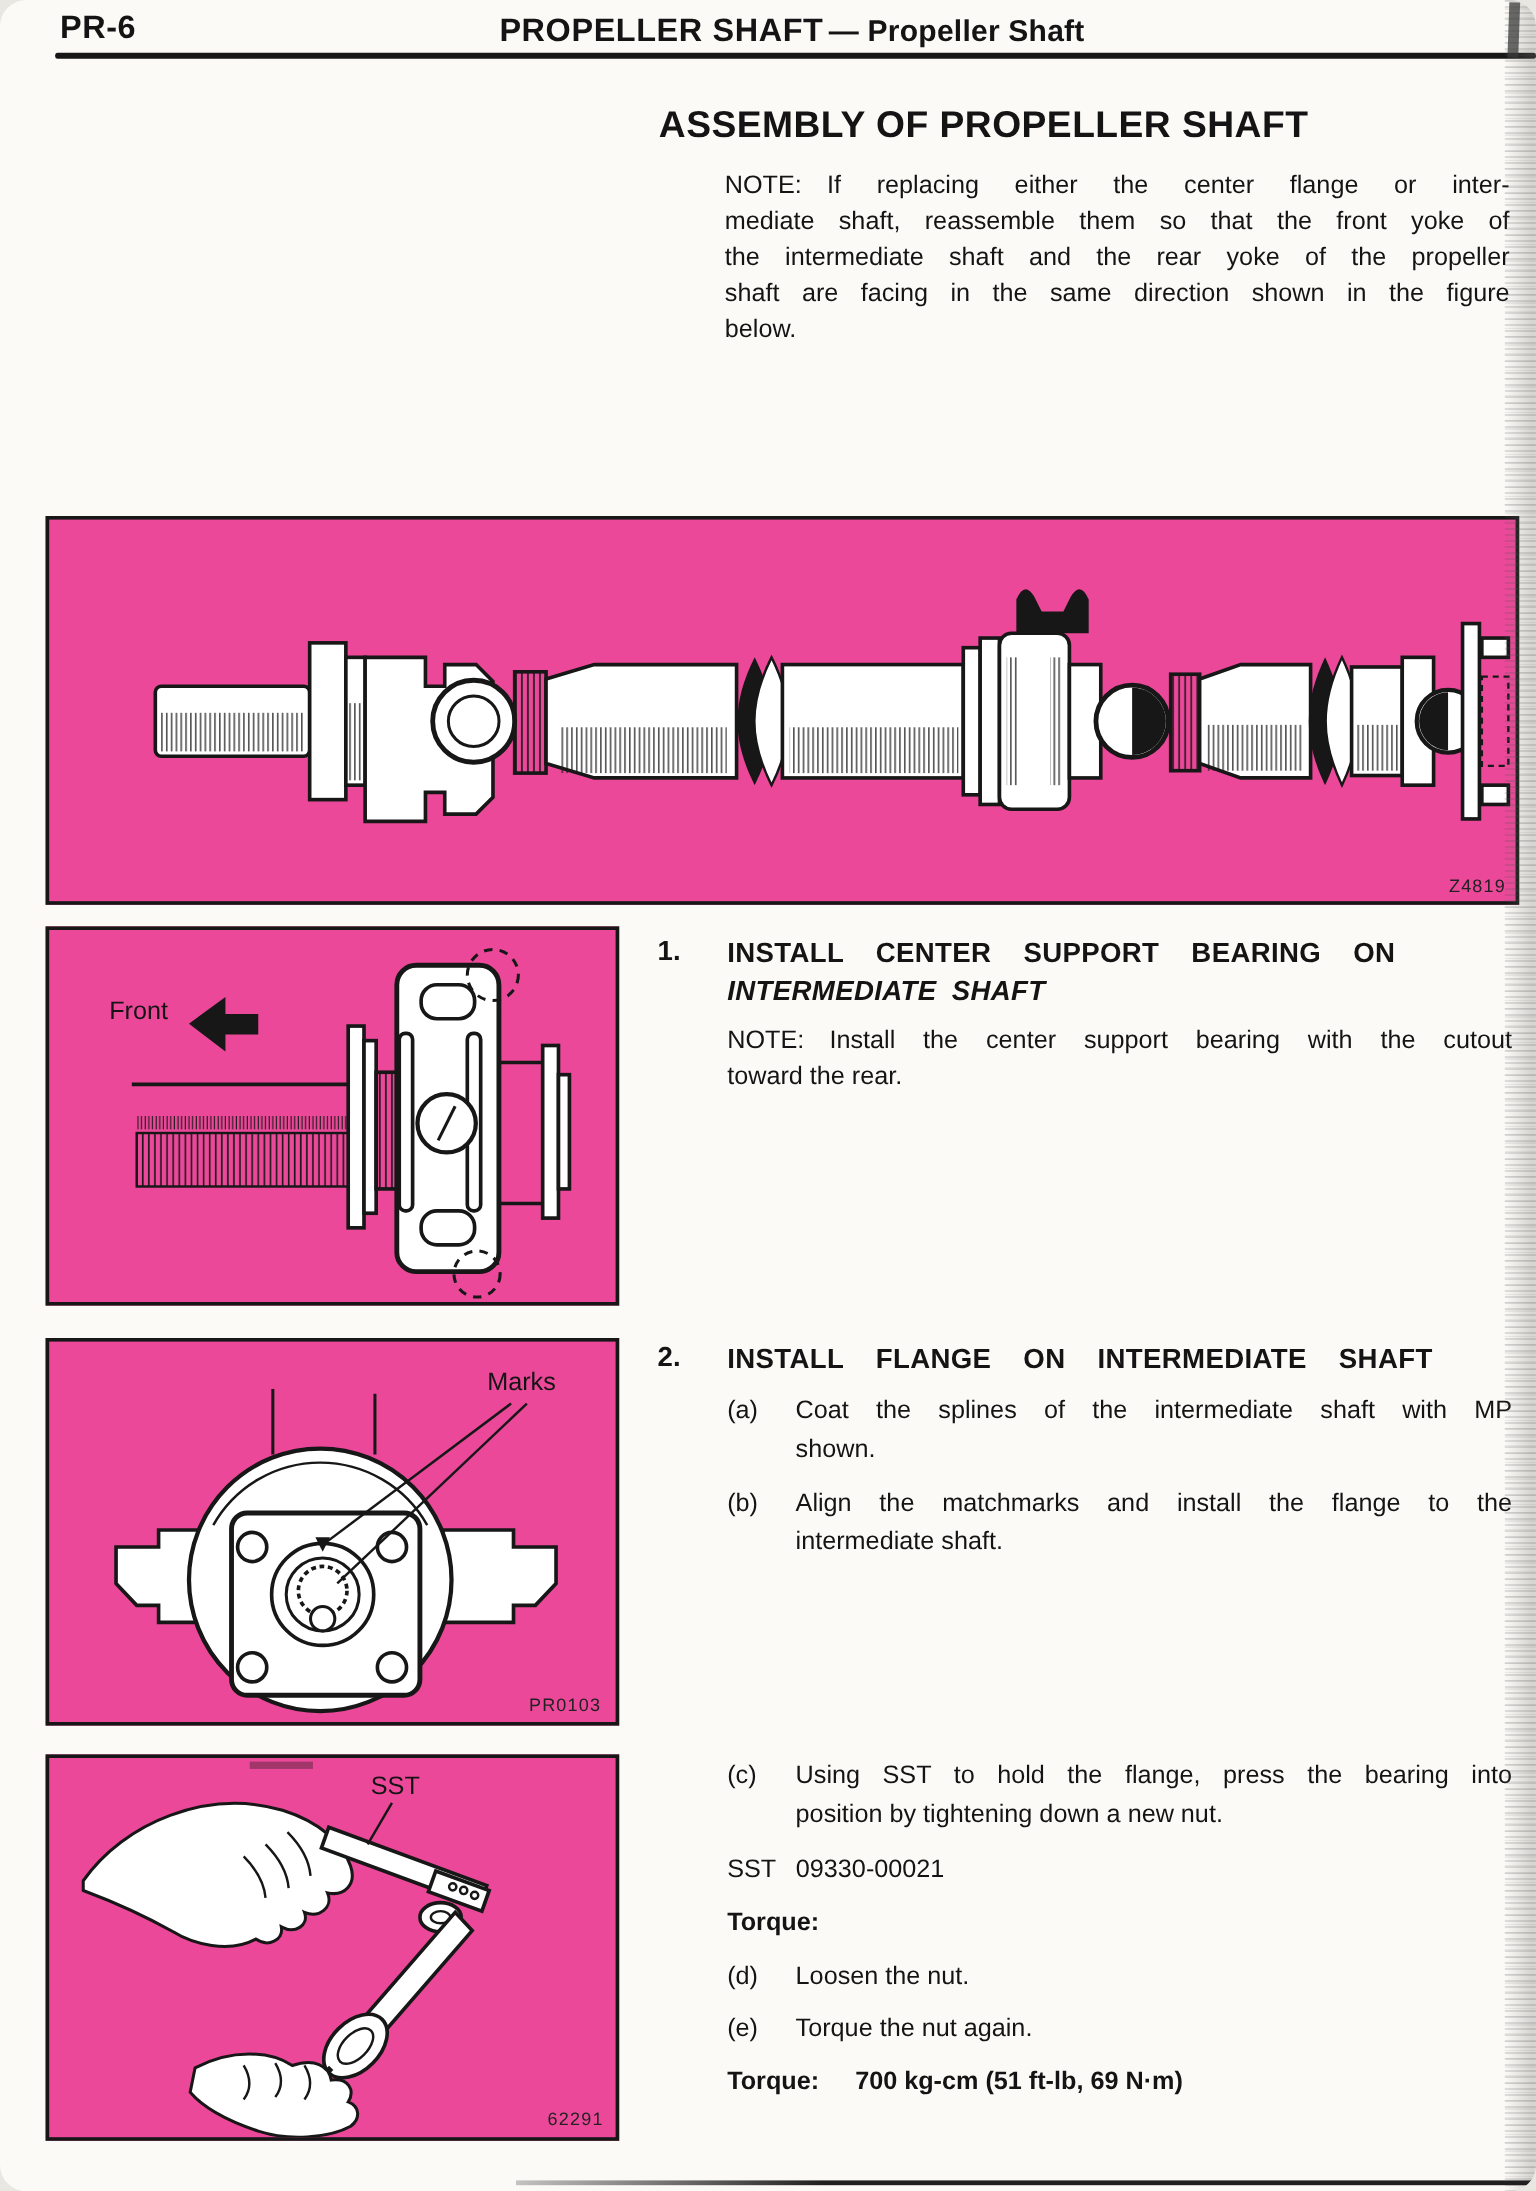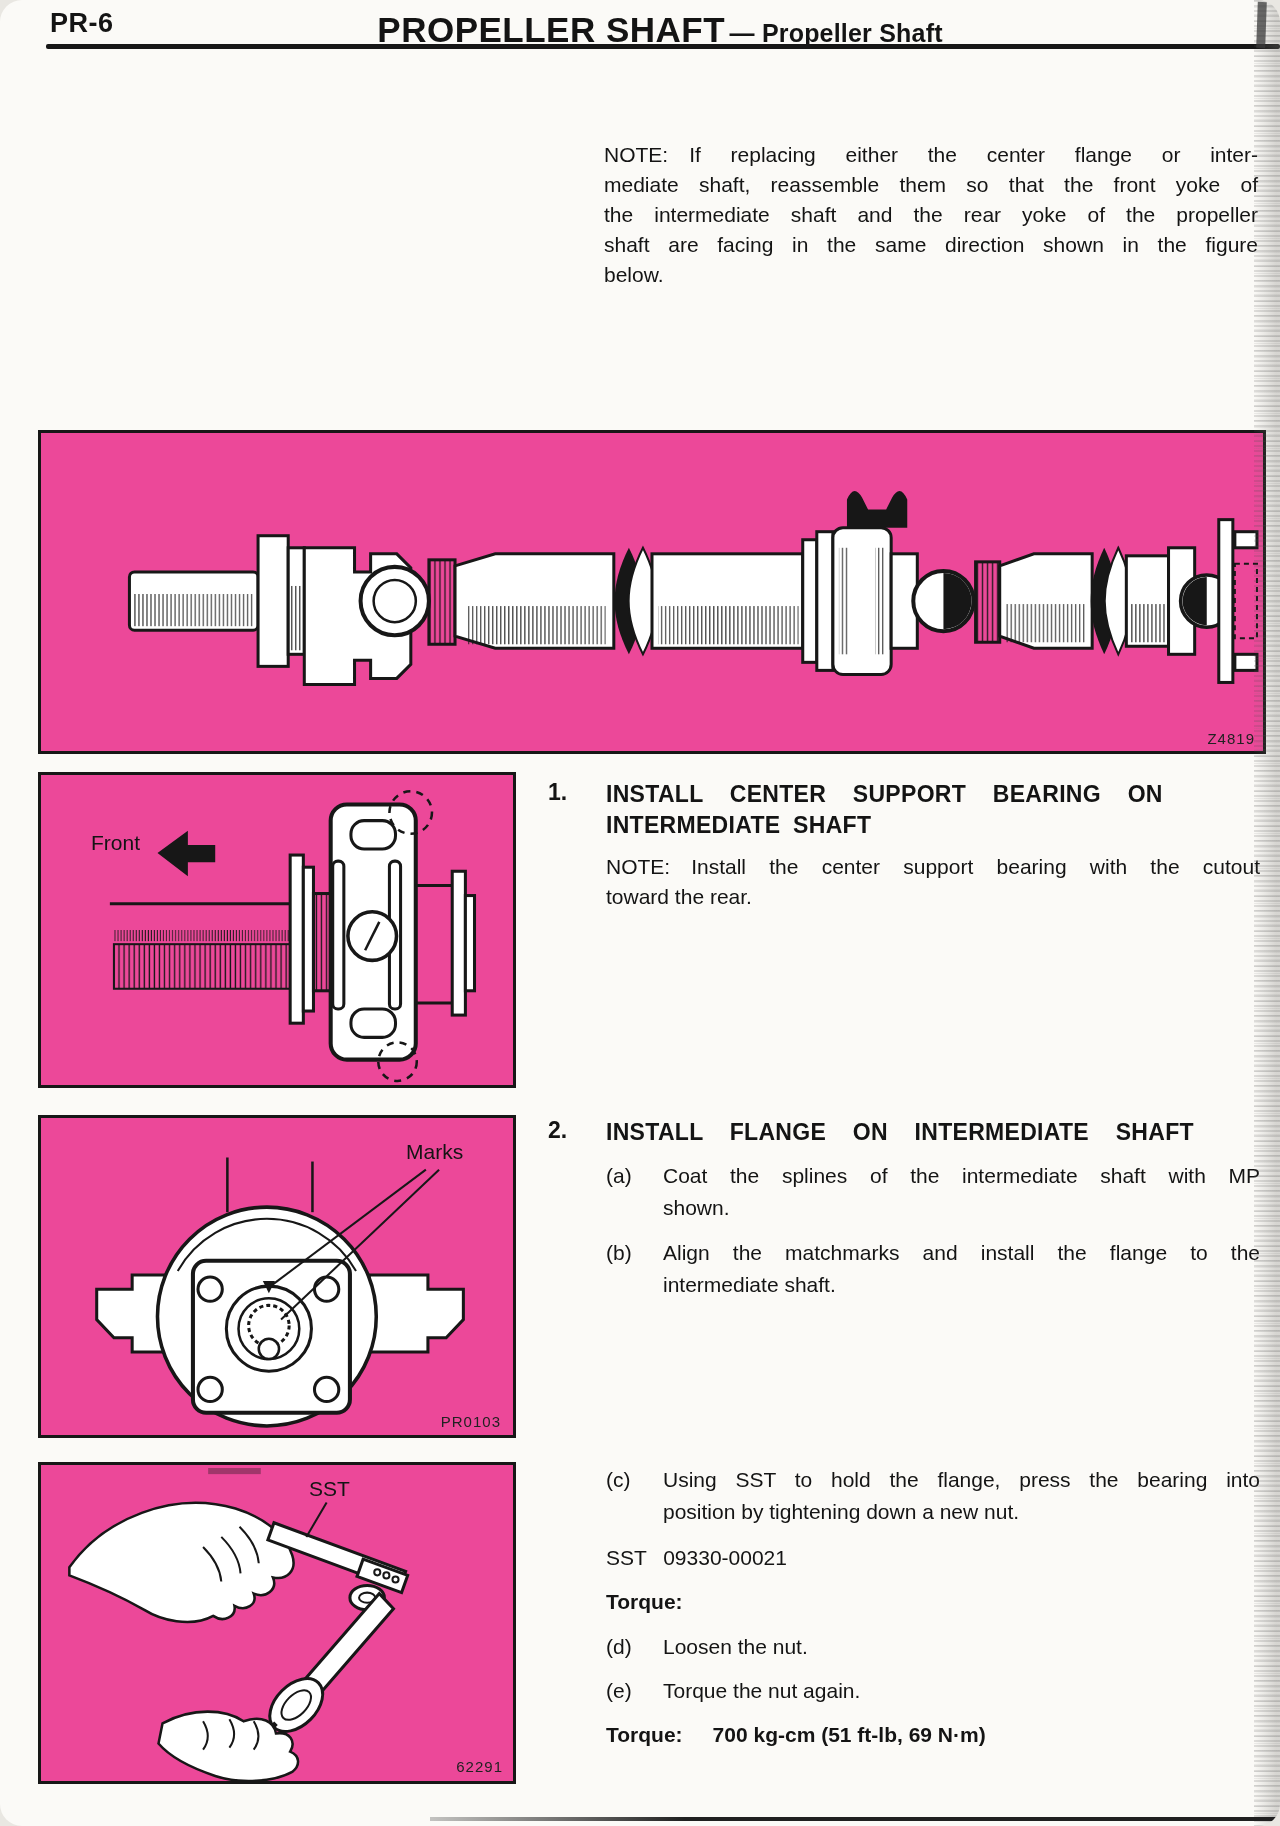--- a/index.html
+++ b/index.html
@@ -10,35 +10,35 @@
     background:#fbfaf7;
     overflow:hidden;
     font-family:"Liberation Sans","DejaVu Sans",sans-serif;
     color:#141414;
     border-radius:22px;
   }
   .abs{position:absolute;}
   
   .pagecode{left:50px;top:8px;font-size:27px;font-weight:bold;letter-spacing:.5px;}
   .header-center{left:40px;right:0;top:10px;text-align:center;white-space:nowrap;}
-  .header-title{font-size:35px;font-weight:bold;letter-spacing:.5px;}
+  .header-title{font-size:27px;font-weight:bold;letter-spacing:.5px;}
   .header-sub{font-size:25px;font-weight:bold;letter-spacing:.2px;}
   .header-rule{left:46px;right:0;top:44px;height:5px;background:#171717;border-radius:2px;}
   
   .section-title{left:549px;top:86px;font-size:31px;font-weight:bold;letter-spacing:.4px;white-space:nowrap;}
   
   .bodytext{font-size:21px;line-height:30px;}
   .jline{text-align:justify;text-align-last:justify;}
   .intro{left:604px;top:140px;width:654px;}
   .step{left:548px;width:712px;}
   .step-row{display:flex;}
   .step-num{width:58px;font-size:23px;font-weight:bold;flex:0 0 58px;}
   .step-body{width:654px;}
   .step-h{font-size:23px;font-weight:bold;line-height:31px;letter-spacing:.3px;word-spacing:20px;white-space:nowrap;}
-  .step-h2{font-size:23px;font-weight:bold;line-height:31px;letter-spacing:.3px;word-spacing:6px;}
+  .step-h2{font-size:23px;font-weight:bold;line-height:31px;letter-spacing:.3px;word-spacing:6px;font-style:italic;}
   .step-note{margin-top:11px;}
   .sub{display:flex;margin-top:13px;}
   .sub-label{flex:0 0 57px;font-size:21px;line-height:32px;}
   .sub-text{width:597px;font-size:21px;line-height:32px;}
   .sst-line{margin-top:14px;font-size:21px;line-height:32px;}
   .torque{margin-top:12px;font-size:21px;line-height:32px;font-weight:bold;display:flex;}
   .torque-val{margin-left:30px;}
   .stepc{left:606px;top:1464px;width:654px;}
   
   .figbox{border:3px solid #171717;background:#ec4899;}
@@ -65,20 +65,21 @@
 
 <div class="page">
 
   <div class="abs pagecode">PR-6</div>
   <div class="abs header-center">
     <span class="header-title">PROPELLER SHAFT</span>
     <span class="header-sub">— Propeller Shaft</span>
   </div>
   <div class="abs header-rule"></div>
 
+  <div class="abs section-title">ASSEMBLY OF PROPELLER SHAFT</div>
 
   <div class="abs intro bodytext">
     <div class="jline">NOTE: If replacing either the center flange or inter-</div>
     <div class="jline">mediate shaft, reassemble them so that the front yoke of</div>
     <div class="jline">the intermediate shaft and the rear yoke of the propeller</div>
     <div class="jline">shaft are facing in the same direction shown in the figure</div>
     <div>below.</div>
   </div>
 
   <div class="abs figbox fig1">

